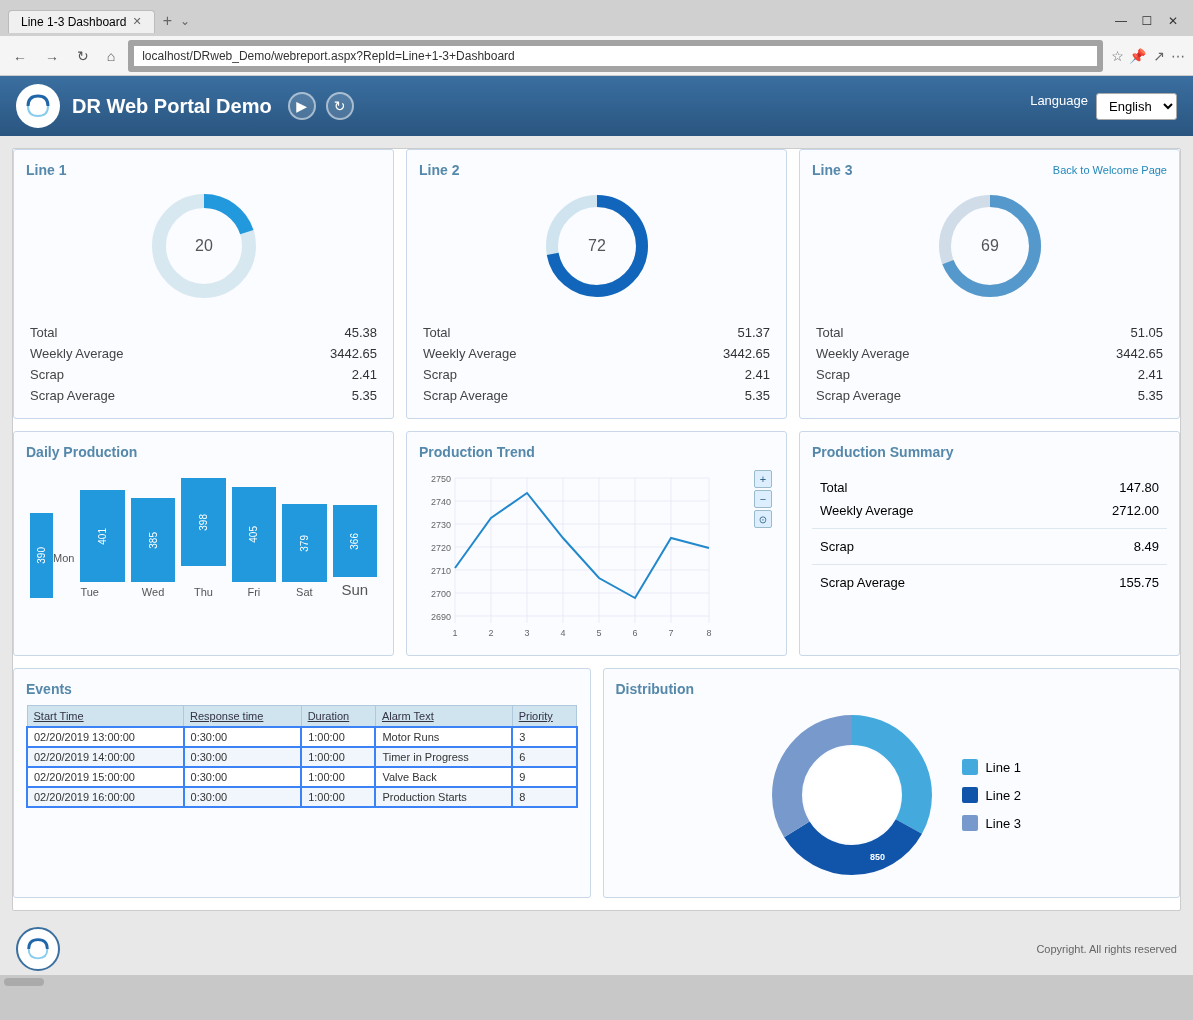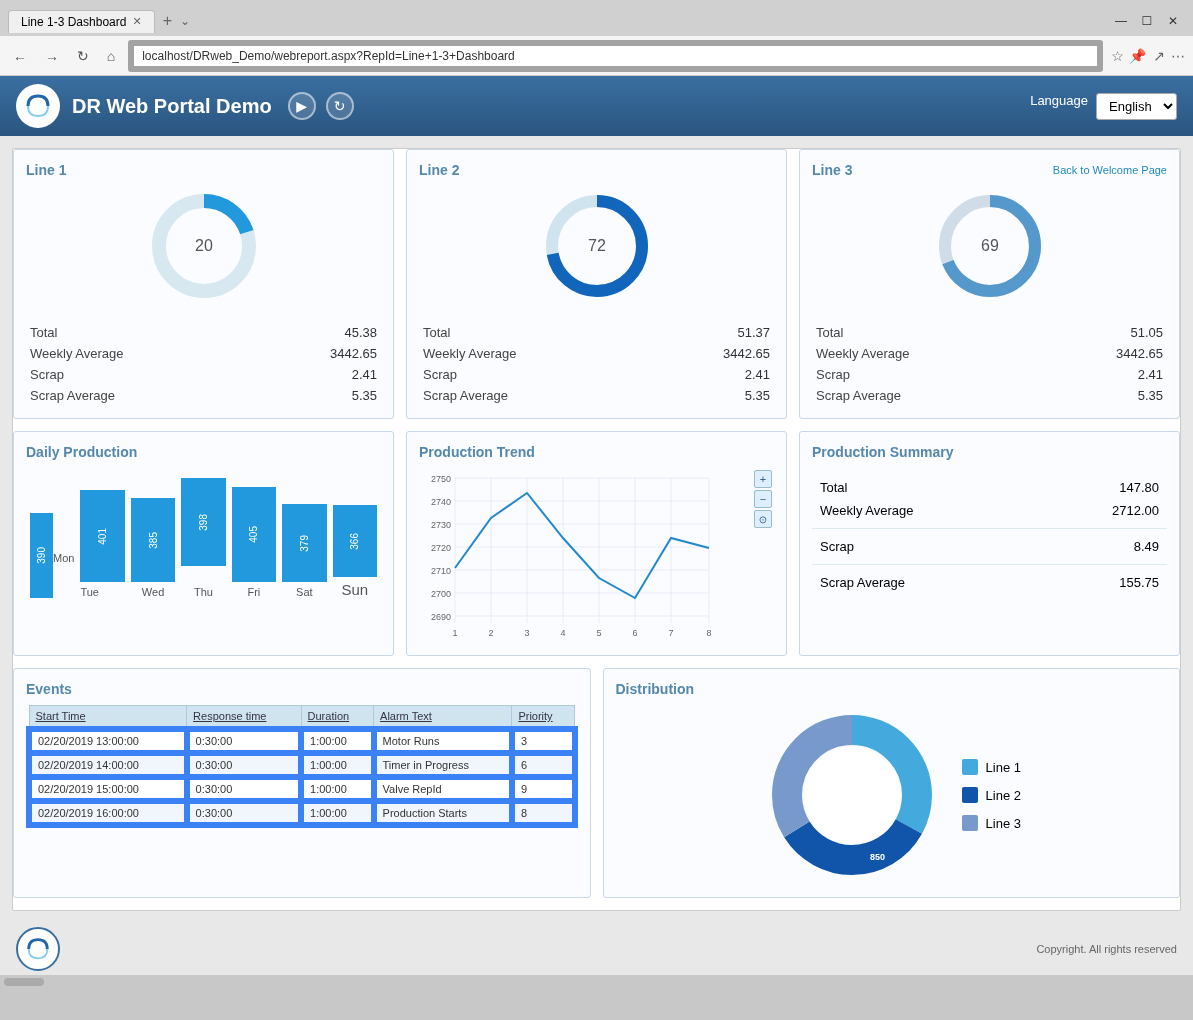--- a/index.html
+++ b/index.html
@@ -42,21 +42,21 @@
     
     .donut-container { display: flex; justify-content: center; margin: 8px 0 16px; }
 
     .stat-row { display: flex; justify-content: space-between; padding: 3px 4px; font-size: 13px; color: #333; }
     .stat-label { color: #444; }
     .stat-value { color: #333; font-weight: normal; }
 
     
     .events-table { width: 100%; border-collapse: collapse; font-size: 11px; }
     .events-table th { background: #d0e4f0; padding: 4px 6px; text-align: left; border: 1px solid #b0c8dc; font-weight: normal; color: #334; text-decoration: underline; }
-    .events-table td { padding: 3px 6px; border: 6px solid #3b82f6; color: #333; }
+    .events-table td { padding: 3px 6px; border: 2px solid #3b82f6; color: #333; }
     .events-table tr:nth-child(even) td { background: #f0f6fb; }
     .events-table tr:nth-child(odd) td { background: white; }
 
     
     .distribution-content { display: flex; align-items: center; gap: 20px; justify-content: center; }
     .legend { display: flex; flex-direction: column; gap: 12px; }
     .legend-item { display: flex; align-items: center; gap: 8px; font-size: 13px; }
     .legend-box { width: 16px; height: 16px; border-radius: 2px; }
 
     
@@ -368,21 +368,21 @@
               <td>02/20/2019 14:00:00</td>
               <td>0:30:00</td>
               <td>1:00:00</td>
               <td>Timer in Progress</td>
               <td>6</td>
             </tr>
             <tr>
               <td>02/20/2019 15:00:00</td>
               <td>0:30:00</td>
               <td>1:00:00</td>
-              <td>Valve RepId</td>
+              <td>Valve Back</td>
               <td>9</td>
             </tr>
             <tr>
               <td>02/20/2019 16:00:00</td>
               <td>0:30:00</td>
               <td>1:00:00</td>
               <td>Production Starts</td>
               <td>8</td>
             </tr>
           </tbody>

